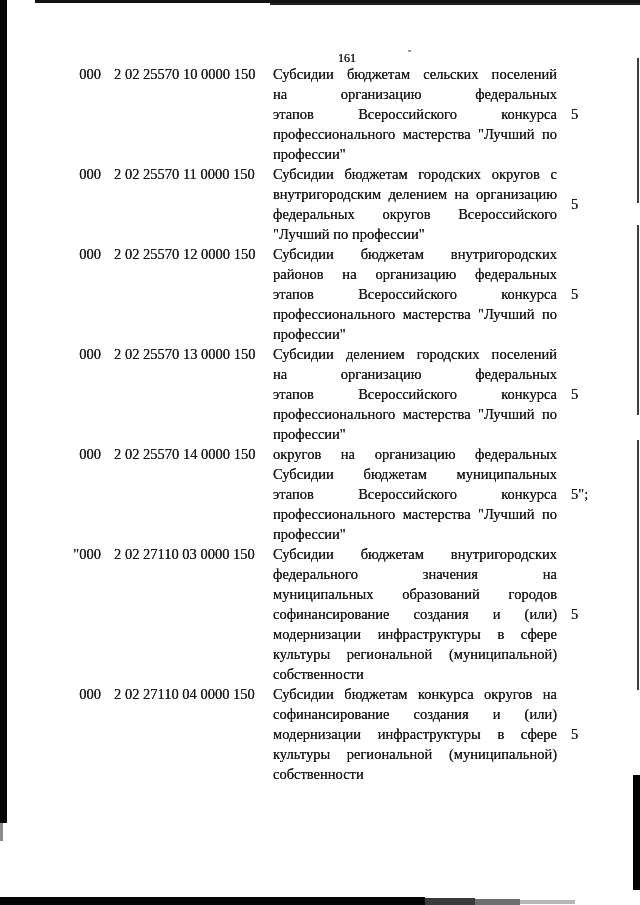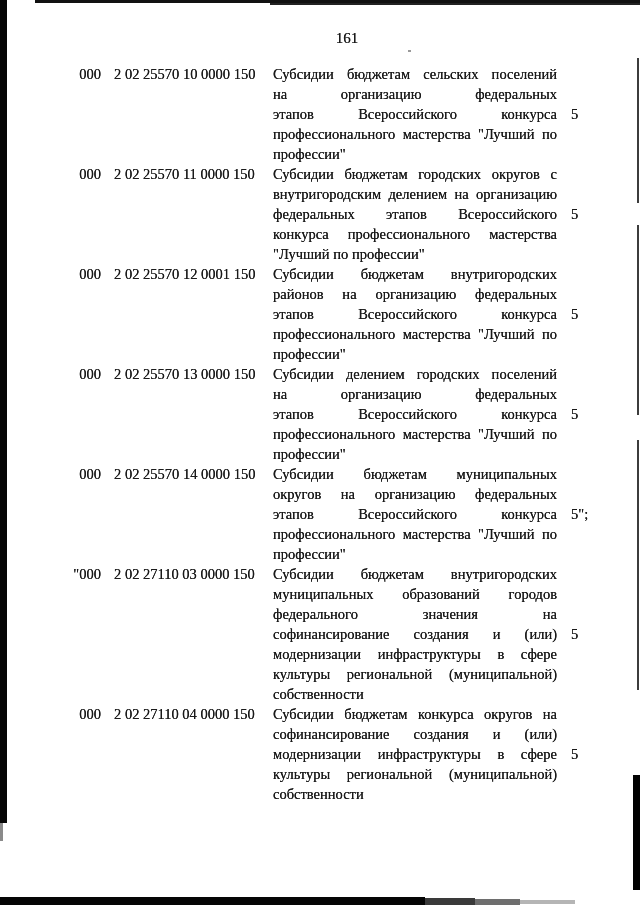--- a/index.html
+++ b/index.html
@@ -27,23 +27,23 @@
   .art-bottom-3   { left: 475px; top: 899px; width: 45px; height: 6px; background: #6e6e6e; }
   .art-bottom-4   { left: 520px; top: 900px; width: 55px; height: 4px; background: #b5b5b5; }
   .art-right-1    { left: 637px; top: 58px;  width: 2px; height: 145px; background: #3c3c3c; }
   .art-right-2    { left: 637px; top: 225px; width: 2px; height: 190px; background: #3c3c3c; }
   .art-right-3    { left: 637px; top: 440px; width: 2px; height: 250px; background: #3c3c3c; }
   .art-right-4    { left: 633px; top: 775px; width: 7px; height: 115px; background: #020202; }
   .art-dot        { left: 408px; top: 50px; width: 3px; height: 2px; background: #9a9a9a; }
 
   .page-number {
     position: absolute;
-    left: 325px; top: 28px; width: 44px;
+    left: 325px; top: 48px; width: 44px;
     text-align: center;
-    font-size: 15px;
+    font-size: 12px;
     line-height: 20px;
     text-shadow: 0 0 0.5px currentColor;
   }
 
   .budget-table {
     position: absolute;
     left: 0; top: 64px; width: 512px;
   }
   .row {
     display: grid;
@@ -115,32 +115,31 @@
         <span>5</span>
       </div>
     </div>
 
     <div class="row">
       <div class="cell admin">000</div>
       <div class="cell code">2 02 25570 11 0000 150</div>
       <div class="cell desc">
           <div class="ln">Субсидии бюджетам городских округов с</div>
           <div class="ln">внутригородским делением на организацию</div>
-          <div class="ln">федеральных этапов Всероссийского</div>
-          <div class="ln">конкурса профессионального мастерства</div>
+          <div class="ln">федеральных округов Всероссийского</div>
           <div class="ln">"Лучший по профессии"</div>
         </div>
       <div class="cell note">
         <span>5</span>
       </div>
     </div>
 
     <div class="row">
       <div class="cell admin">000</div>
-      <div class="cell code">2 02 25570 12 0001 150</div>
+      <div class="cell code">2 02 25570 12 0000 150</div>
       <div class="cell desc">
           <div class="ln">Субсидии бюджетам внутригородских</div>
           <div class="ln">районов на организацию федеральных</div>
           <div class="ln">этапов Всероссийского конкурса</div>
           <div class="ln">профессионального мастерства "Лучший по</div>
           <div class="ln">профессии"</div>
         </div>
       <div class="cell note">
         <span>5</span>
       </div>
@@ -158,38 +157,38 @@
         </div>
       <div class="cell note">
         <span>5</span>
       </div>
     </div>
 
     <div class="row">
       <div class="cell admin">000</div>
       <div class="cell code">2 02 25570 14 0000 150</div>
       <div class="cell desc">
+          <div class="ln">округов на организацию федеральных</div>
           <div class="ln">Субсидии бюджетам муниципальных</div>
-          <div class="ln">округов на организацию федеральных</div>
           <div class="ln">этапов Всероссийского конкурса</div>
           <div class="ln">профессионального мастерства "Лучший по</div>
           <div class="ln">профессии"</div>
         </div>
       <div class="cell note">
         <span>5";</span>
       </div>
     </div>
 
     <div class="row">
       <div class="cell admin">"000</div>
       <div class="cell code">2 02 27110 03 0000 150</div>
       <div class="cell desc">
           <div class="ln">Субсидии бюджетам внутригородских</div>
+          <div class="ln">федерального значения на</div>
           <div class="ln">муниципальных образований городов</div>
-          <div class="ln">федерального значения на</div>
           <div class="ln">софинансирование создания и (или)</div>
           <div class="ln">модернизации инфраструктуры в сфере</div>
           <div class="ln">культуры региональной (муниципальной)</div>
           <div class="ln">собственности</div>
         </div>
       <div class="cell note">
         <span>5</span>
       </div>
     </div>
 

